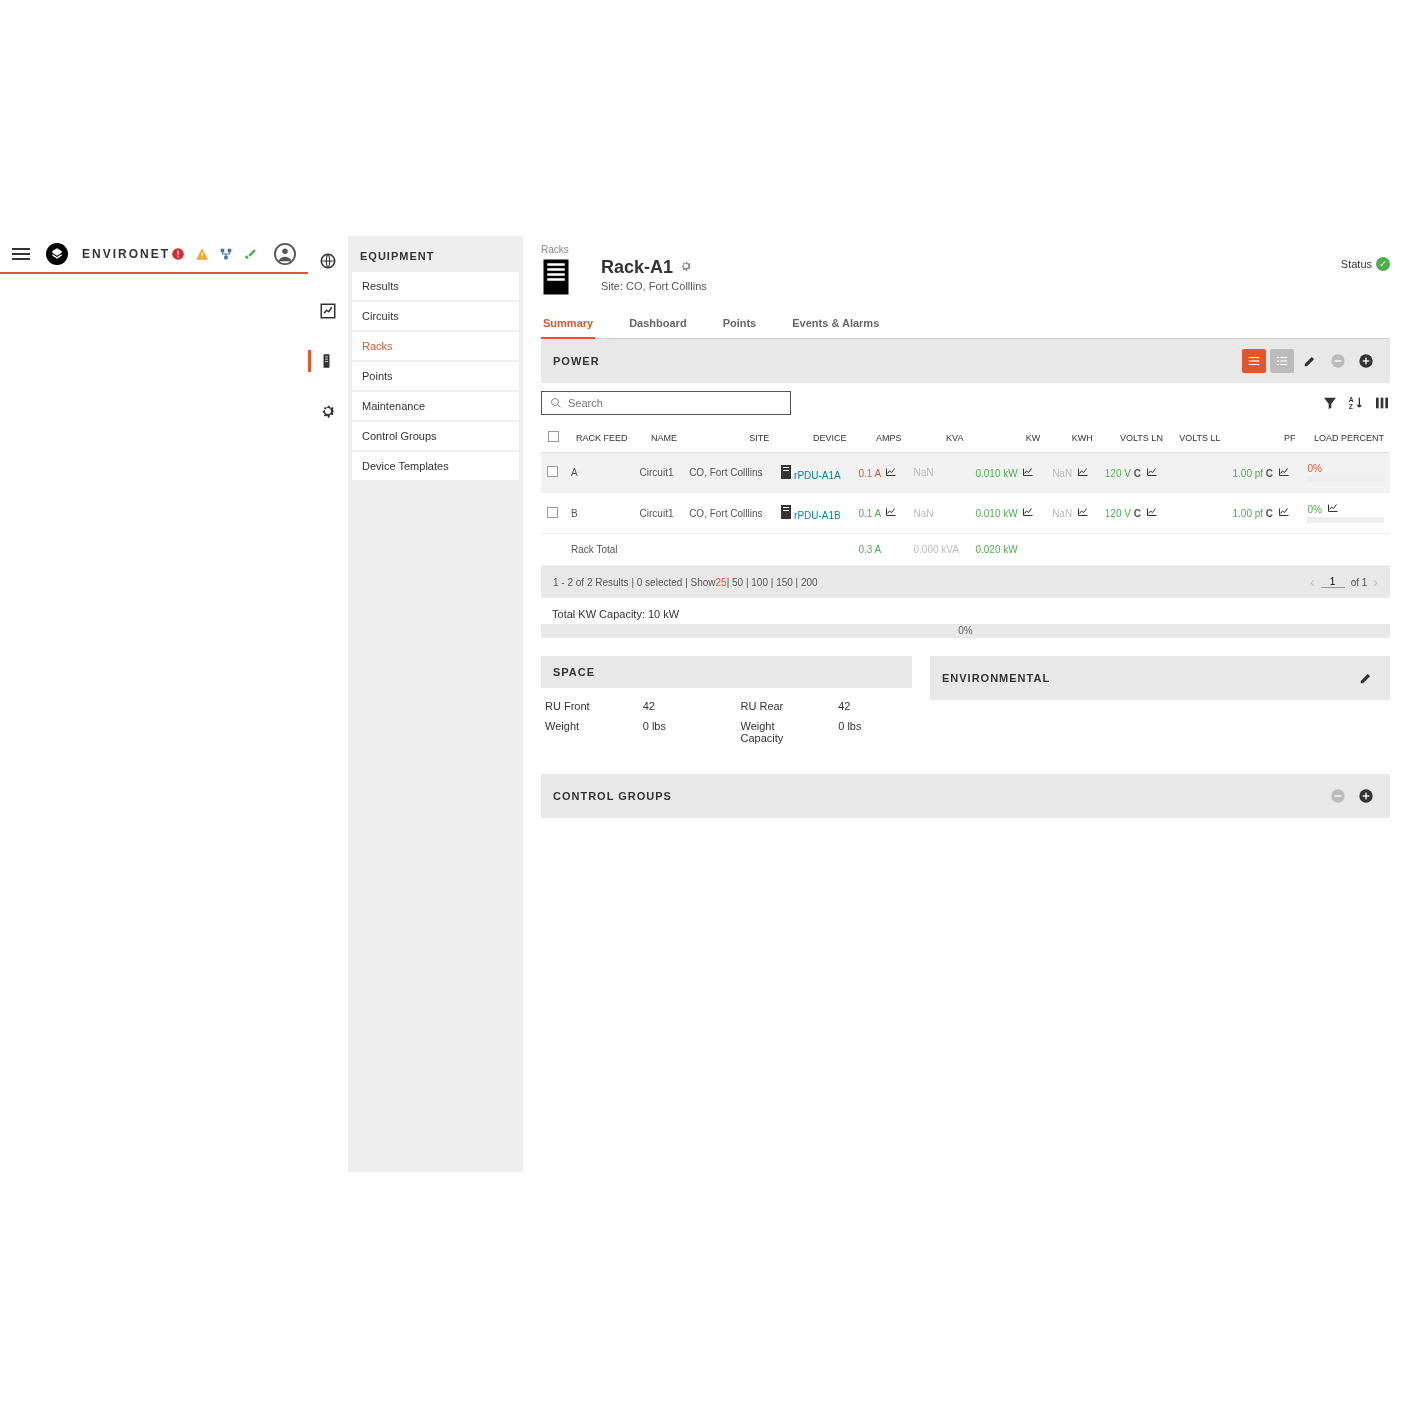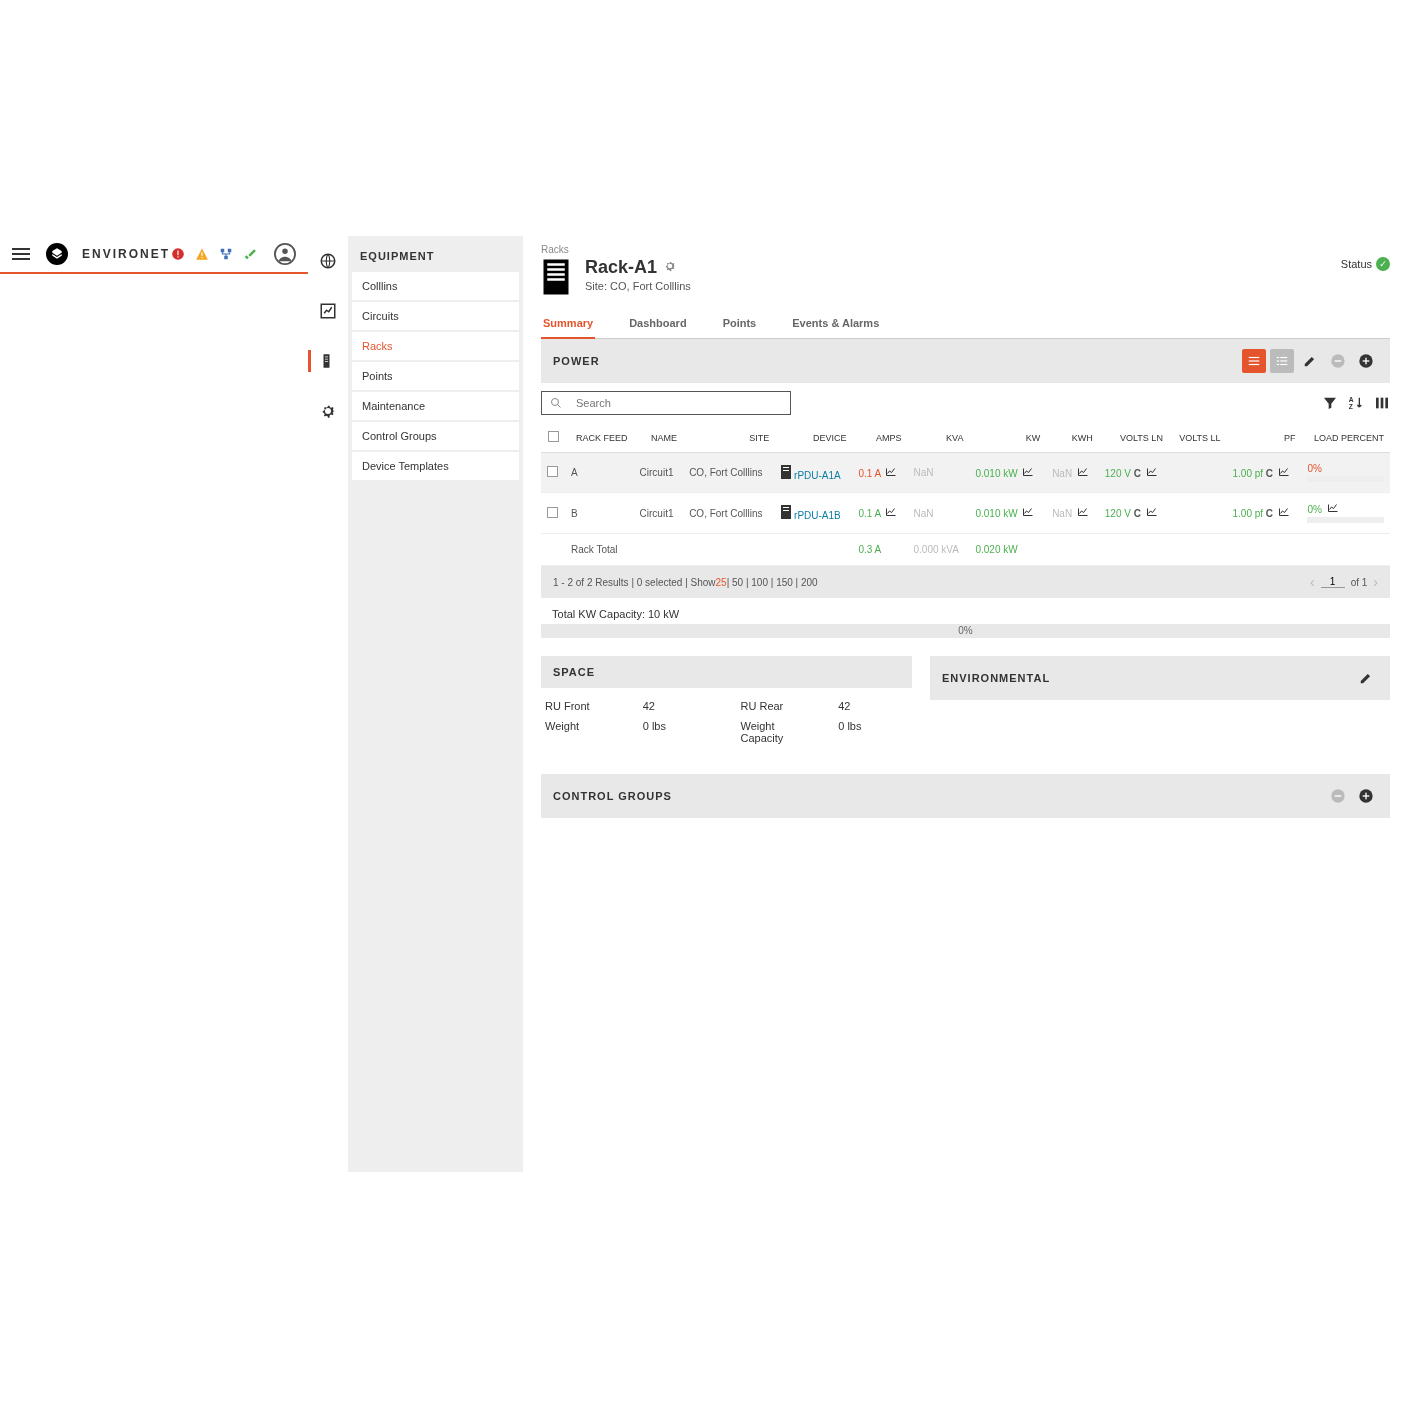--- a/index.html
+++ b/index.html
@@ -21,40 +21,40 @@
 .rail-item { width: 40px; height: 30px; display: flex; align-items: center; justify-content: center; cursor: pointer; position: relative; }
 .rail-item.active::before { content: ""; position: absolute; left: 0; top: 4px; bottom: 4px; width: 3px; background: #e4552e; }
 
 .side-panel { width: 175px; background: #eee; padding: 8px 4px; }
 .side-title { font-weight: bold; font-size: 11px; letter-spacing: 1px; padding: 6px 8px 10px; }
 .side-item { background: #fff; padding: 8px 10px; margin-bottom: 2px; cursor: pointer; font-size: 11px; }
 .side-item.active { color: #e4552e; }
 
 .main { flex: 1; padding: 8px 18px 18px; overflow: auto; background: #fff; }
 .breadcrumb { color: #888; font-size: 10px; margin-bottom: 2px; }
-.page-header { display: flex; align-items: flex-start; gap: 14px; margin-bottom: 12px; }
+.page-header { display: flex; align-items: flex-start; gap: 30px; margin-bottom: 12px; }
 .rack-icon { width: 30px; height: 40px; }
 .title-block h1 { font-size: 18px; font-weight: bold; display: flex; align-items: center; gap: 6px; }
 .title-block .site { font-size: 11px; color: #555; margin-top: 2px; }
 .status-right { margin-left: auto; display: flex; align-items: center; gap: 4px; font-size: 11px; }
 .status-dot { width: 14px; height: 14px; background: #4caf50; border-radius: 50%; display: flex; align-items: center; justify-content: center; color: #fff; font-size: 9px; }
 
 .tabs { display: flex; gap: 32px; border-bottom: 1px solid #ccc; margin-bottom: 0; }
 .tab { padding: 8px 2px; font-size: 11px; font-weight: bold; color: #666; cursor: pointer; border-bottom: 2px solid transparent; margin-bottom: -1px; }
 .tab.active { color: #e4552e; border-bottom-color: #e4552e; }
 
 .section-bar { background: #e8e8e8; padding: 10px 12px; font-weight: bold; font-size: 11px; letter-spacing: 1px; display: flex; align-items: center; }
 .section-bar .actions { margin-left: auto; display: flex; gap: 4px; align-items: center; }
 .action-btn { width: 24px; height: 24px; display: flex; align-items: center; justify-content: center; cursor: pointer; border-radius: 2px; }
 .action-btn.accent { background: #e4552e; color: #fff; }
 .action-btn.grey { background: #bbb; color: #fff; }
 .action-btn.dark { color: #333; }
 
 .search-row { display: flex; align-items: center; padding: 8px 0; gap: 8px; }
-.search-box { border: 1px solid #555; padding: 5px 8px; display: flex; align-items: flex-end; gap: 14px; width: 250px; }
+.search-box { border: 1px solid #555; padding: 5px 8px; display: flex; align-items: flex-end; gap: 6px; width: 250px; }
 .search-box input { border: none; outline: none; flex: 1; font-size: 11px; }
 .search-tools { margin-left: auto; display: flex; gap: 10px; }
 .tool-icon { width: 16px; height: 16px; cursor: pointer; }
 
 table.power { width: 100%; border-collapse: collapse; font-size: 10px; }
 table.power th { text-align: right; padding: 8px 6px; font-weight: normal; font-size: 9px; color: #333; border-bottom: 1px solid #ddd; }
 table.power td { padding: 10px 6px; border-bottom: 1px solid #eee; color: #555; vertical-align: middle; }
 table.power tr.row-a { background: #f2f2f2; }
 .device-link { color: #0a7ea4; }
 .val-red { color: #e4552e; }
@@ -161,21 +161,21 @@
         </div>
       <div class="rail-item">
           <svg width="18" height="18" viewBox="0 0 24 24" fill="#333">
             <path d="M12 8a4 4 0 100 8 4 4 0 000-8zm9 4l-2 .6a7 7 0 01-.7 1.7l1 1.8-1.4 1.4-1.8-1a7 7 0 01-1.7.7L14 21h-2l-.6-2a7 7 0 01-1.7-.7l-1.8 1L6.5 18l1-1.8a7 7 0 01-.7-1.7L5 14v-2l2-.6a7 7 0 01.7-1.7l-1-1.8L8 6.5l1.8 1a7 7 0 011.7-.7L12 5h2l.6 2a7 7 0 011.7.7l1.8-1L19.5 8l-1 1.8a7 7 0 01.7 1.7z"></path>
           </svg>
         </div>
     </div>
 
     <div class="side-panel">
       <div class="side-title">EQUIPMENT</div>
-      <div class="side-item">Colllins</div>
+      <div class="side-item">Results</div>
       <div class="side-item">Circuits</div>
       <div class="side-item active">Racks</div>
       <div class="side-item">Points</div>
       <div class="side-item">Maintenance</div>
       <div class="side-item">Control Groups</div>
       <div class="side-item">Device Templates</div>
     </div>
 
     <div class="main">
       <div class="breadcrumb">Racks</div>

